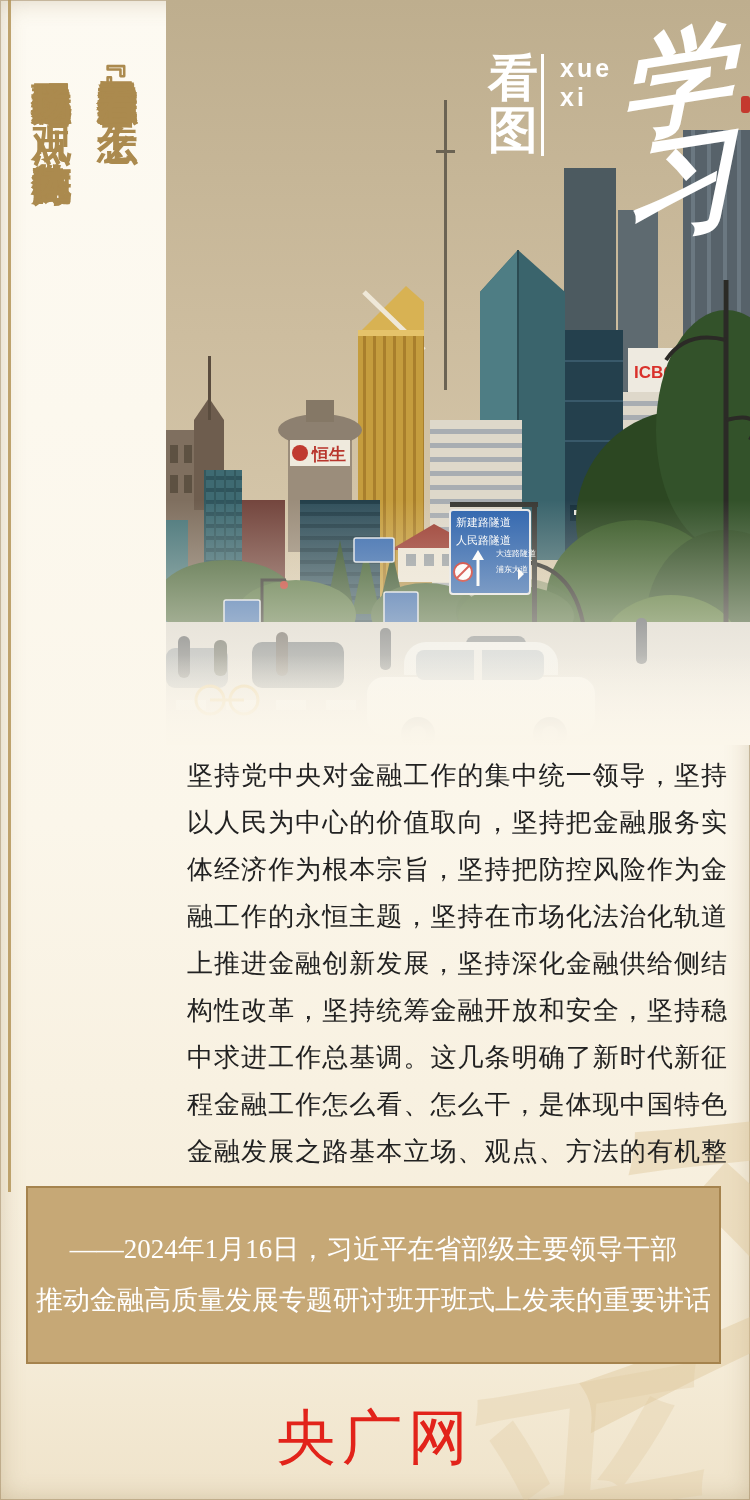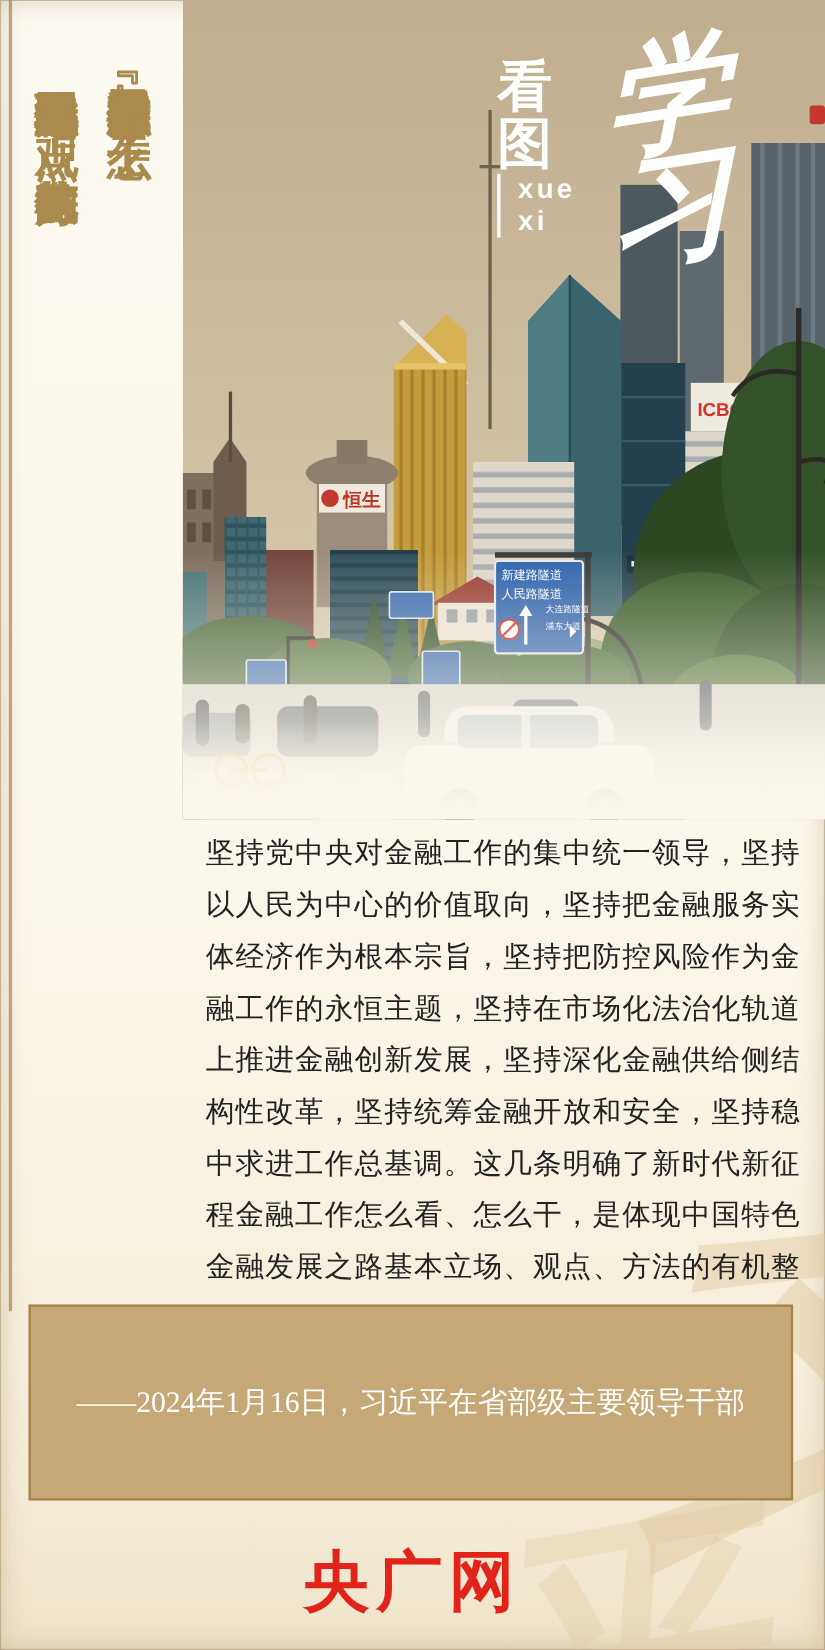--- a/index.html
+++ b/index.html
@@ -25,21 +25,21 @@
     letter-spacing:0px;
   }
   .headline .col{display:block;}
 
   
   .photo{position:absolute;left:166px;top:0;width:584px;height:745px;overflow:hidden;}
   .photo svg{display:block;width:584px;height:745px;}
 
   
   .brand{position:absolute;left:452px;top:38px;display:flex;align-items:flex-start;color:#fff;z-index:5;}
-  .brand .kantu-block{display:flex;flex-direction:column;margin-top:14px;}
+  .brand .kantu-block{display:flex;flex-direction:row;margin-top:14px;margin-left:36px;}
   .brand .kantu{font-family:"Liberation Sans","DejaVu Sans",sans-serif;font-weight:900;font-size:50px;letter-spacing:3px;line-height:52px;}
   .brand .pinyin{font-family:"Liberation Sans","DejaVu Sans",sans-serif;font-weight:bold;font-size:25px;letter-spacing:3px;border-left:3px solid #fff;padding-left:16px;margin-top:2px;}
   .brand .script{font-size:112px;line-height:100px;font-style:italic;transform:rotate(-9deg) skewX(-7deg);margin-left:10px;margin-top:-6px;font-weight:bold;}
   .brand .seal{width:17px;height:17px;background:#c4392e;border-radius:3px;margin-left:-4px;margin-top:58px;}
 
   
   .body-text{
     position:absolute;left:187px;top:752px;width:540px;
     font-size:26px;line-height:47px;color:#222;
     text-align:justify;text-justify:inter-ideograph;
@@ -51,21 +51,21 @@
     background:#c6a876;border:2px solid #a5834d;box-sizing:border-box;
     display:flex;flex-direction:column;justify-content:center;align-items:center;
     color:#fff;
   }
   .attr-box .line{font-size:27px;line-height:51px;text-align:center;white-space:nowrap;}
 
   
   .footer-logo{
     position:absolute;left:0;top:1398px;width:750px;text-align:center;
     font-family:"Liberation Sans","DejaVu Sans",sans-serif;
-    font-weight:700;font-size:60px;letter-spacing:6px;color:#e2231a;
+    font-weight:400;font-size:60px;letter-spacing:6px;color:#e2231a;
   }
 
   
   .watermark{position:absolute;color:rgba(219,195,148,.40);font-weight:bold;pointer-events:none;z-index:0;}
   .wm1{left:540px;top:1010px;font-size:420px;font-style:italic;transform:rotate(-6deg);}
   .wm2{left:430px;top:1330px;font-size:260px;font-style:italic;color:rgba(222,200,156,.30);transform:rotate(-10deg);}
   .above{z-index:2;}
 </style>
 </head>
 <body>
@@ -306,17 +306,18 @@
       <span class="pinyin">xue xi</span>
     </div>
     <span class="script">学习</span>
     <span class="seal"></span>
   </div>
 
   <div class="body-text above">坚持党中央对金融工作的集中统一领导，坚持以人民为中心的价值取向，坚持把金融服务实体经济作为根本宗旨，坚持把防控风险作为金融工作的永恒主题，坚持在市场化法治化轨道上推进金融创新发展，坚持深化金融供给侧结构性改革，坚持统筹金融开放和安全，坚持稳中求进工作总基调。这几条明确了新时代新征程金融工作怎么看、怎么干，是体现中国特色金融发展之路基本立场、观点、方法的有机整体。</div>
 
   <div class="attr-box above">
     <div class="line">——2024年1月16日，习近平在省部级主要领导干部</div>
+    <div class="line">推动金融高质量发展专题研讨班开班式上发表的重要讲话</div>
   </div>
 
   <div class="footer-logo above">央广网</div>
 
 </div>
 
 </body></html>

